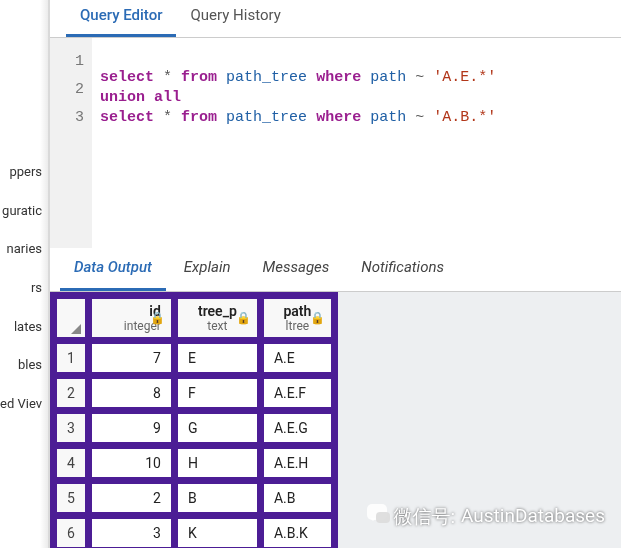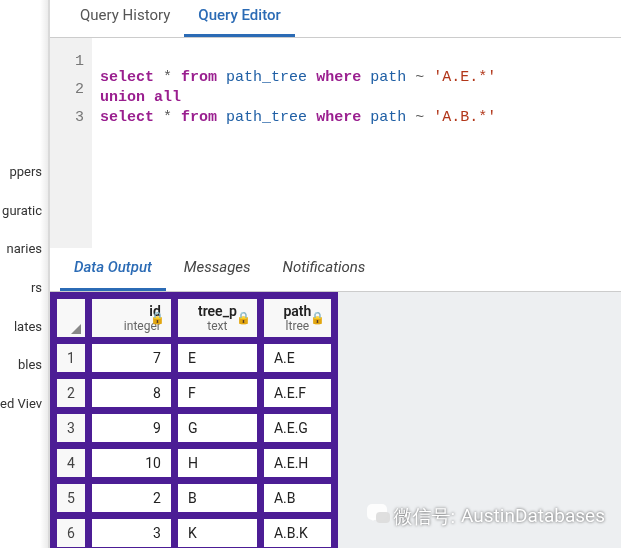--- a/index.html
+++ b/index.html
@@ -203,38 +203,39 @@
     <div class="sidebar-item">guratic</div>
     <div class="sidebar-item">naries</div>
     <div class="sidebar-item">rs</div>
     <div class="sidebar-item">lates</div>
     <div class="sidebar-item">bles</div>
     <div class="sidebar-item">ed Viev</div>
   </div>
 
   <div class="main">
     <div class="top-tabs">
+      <div class="top-tab active">Query Editor</div>
       <div class="top-tab">Query History</div>
-      <div class="top-tab active">Query Editor</div>
     </div>
 
     <div class="editor">
       <div class="gutter">
         <div>1</div>
         <div>2</div>
         <div>3</div>
       </div>
       <div class="code">
 <span class="kw">select</span> <span class="op">*</span> <span class="kw">from</span> <span class="id">path_tree</span> <span class="kw">where</span> <span class="id">path</span> <span class="op">~</span> <span class="str">'A.E.*'</span>
 <span class="kw">union</span> <span class="kw">all</span>
 <span class="kw">select</span> <span class="op">*</span> <span class="kw">from</span> <span class="id">path_tree</span> <span class="kw">where</span> <span class="id">path</span> <span class="op">~</span> <span class="str">'A.B.*'</span></div>
     </div>
 
     <div class="res-tabs">
       <div class="res-tab active">Data Output</div>
+      <div class="res-tab">Explain</div>
       <div class="res-tab">Messages</div>
       <div class="res-tab">Notifications</div>
     </div>
 
     <div class="grid">
       <table>
         <thead>
           <tr>
             <th class="rownum-h">
                 <span class="tri"></span>

